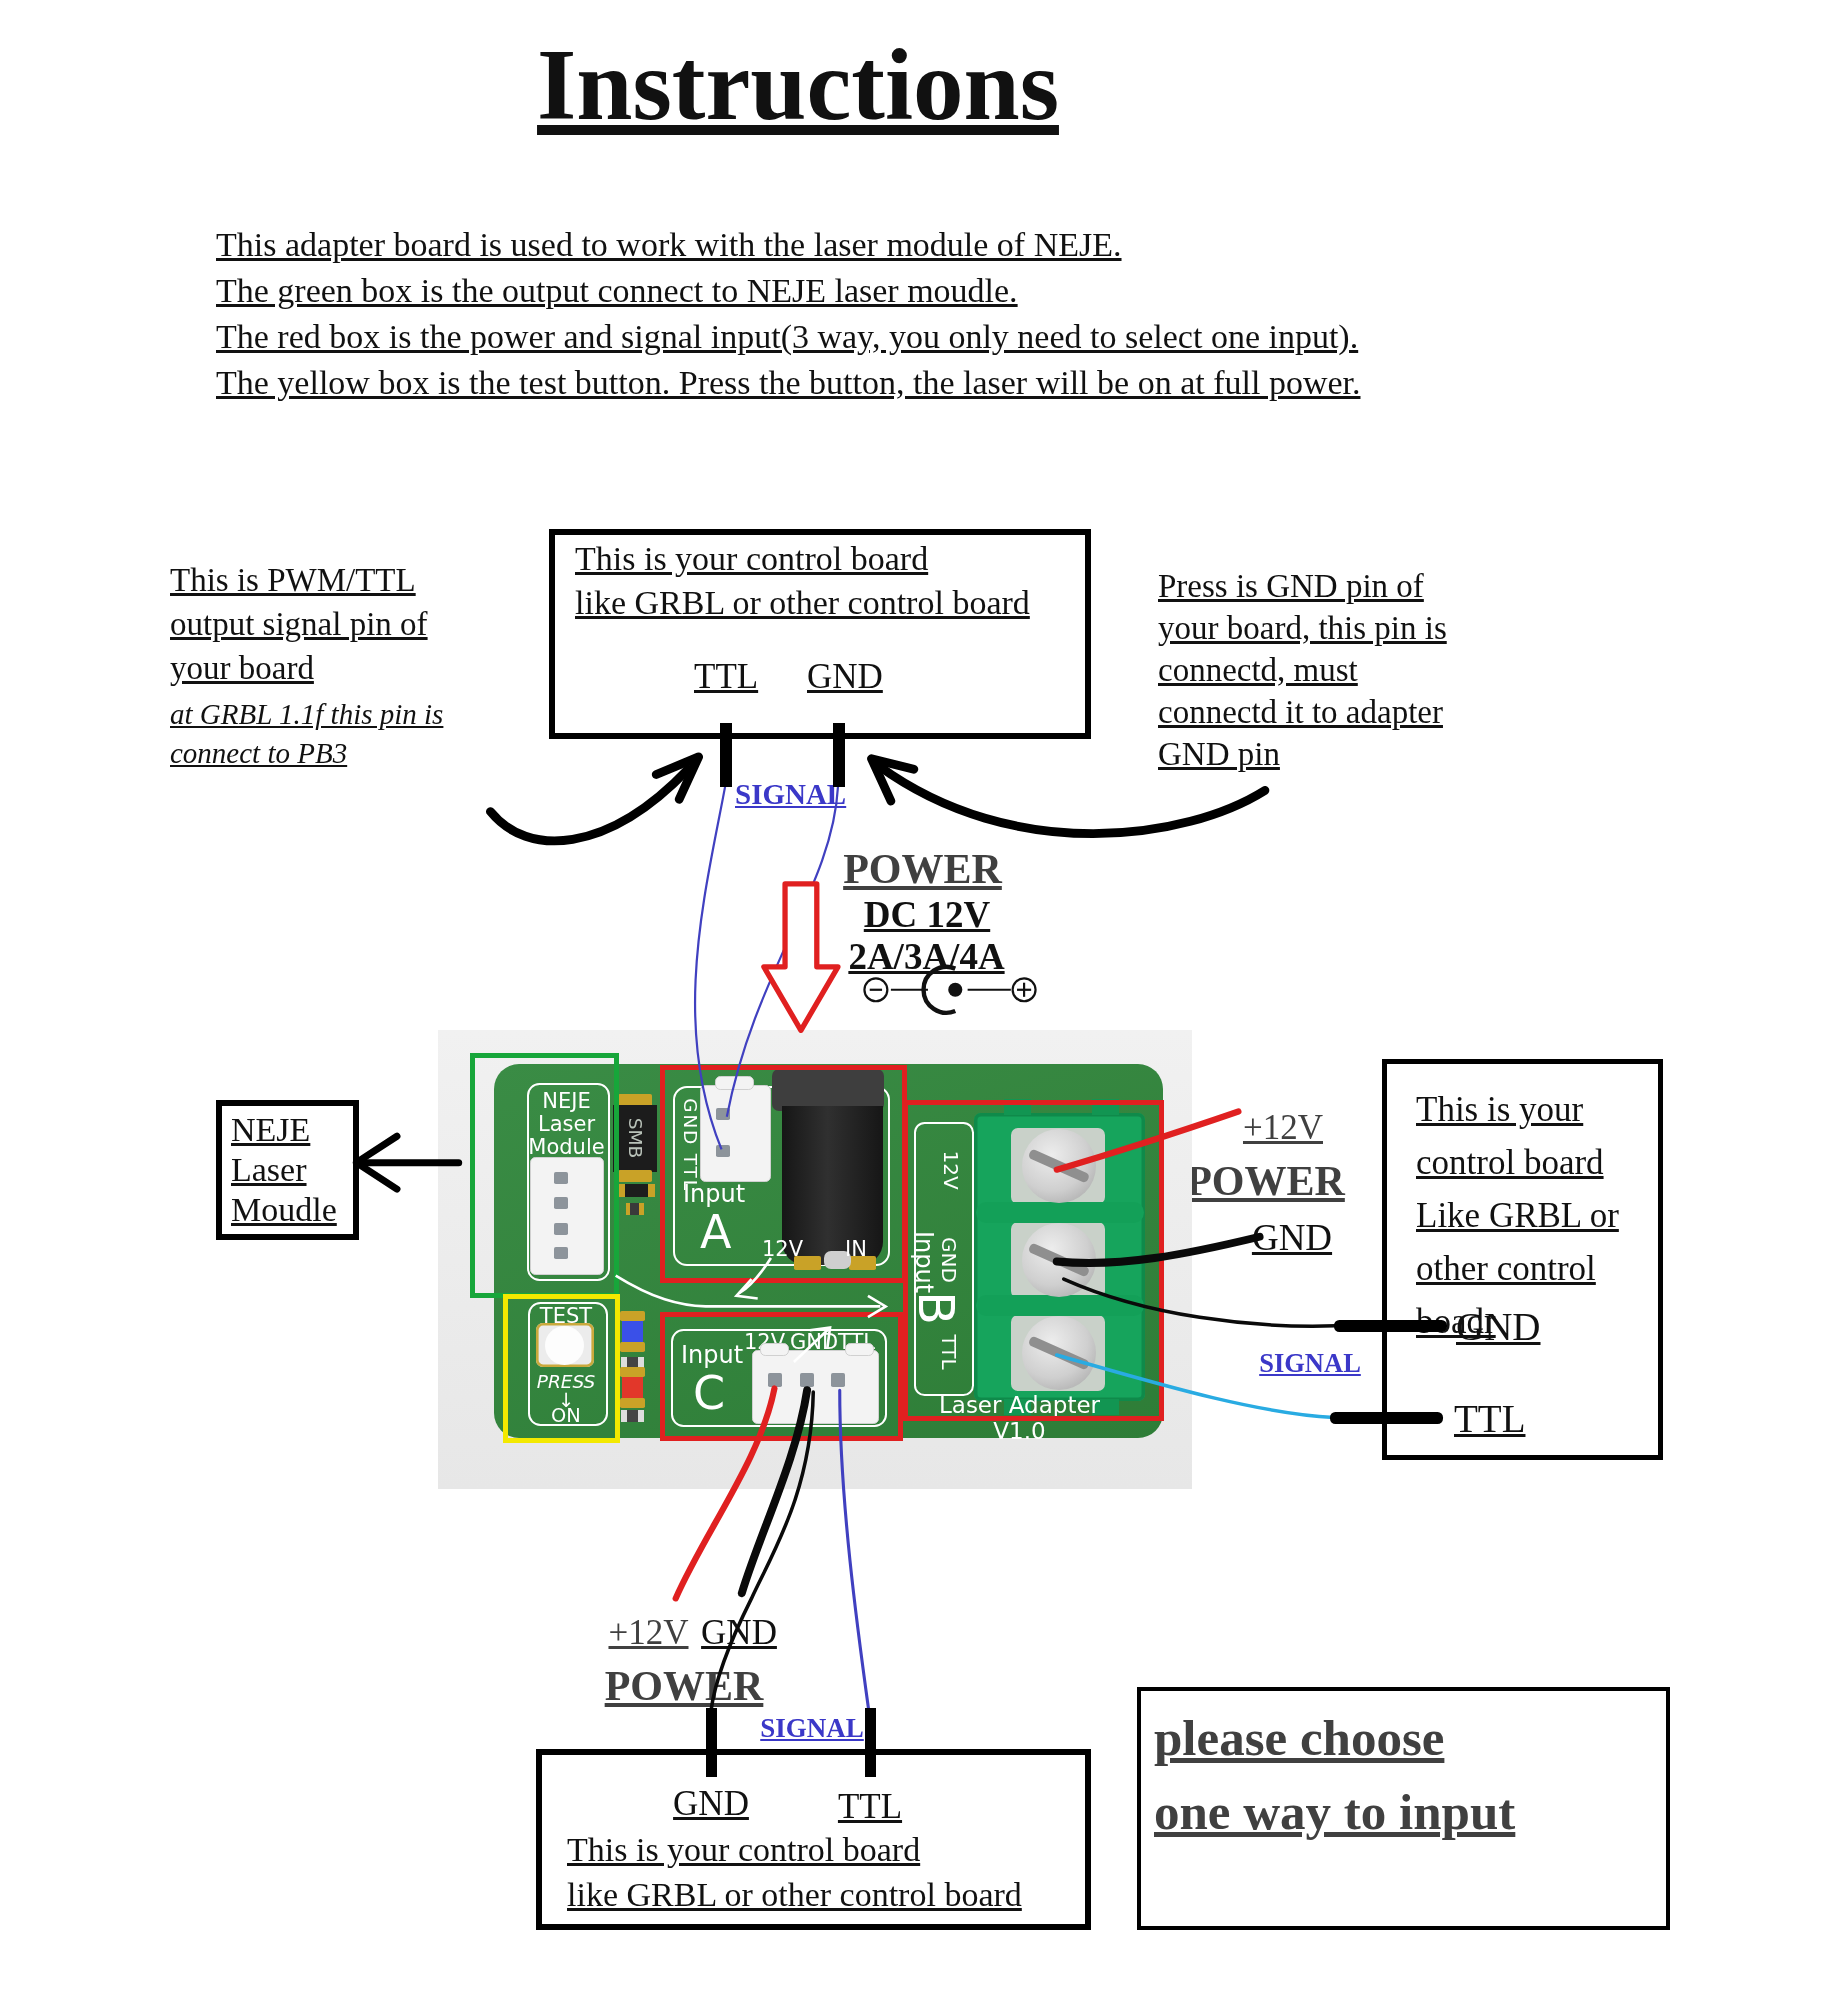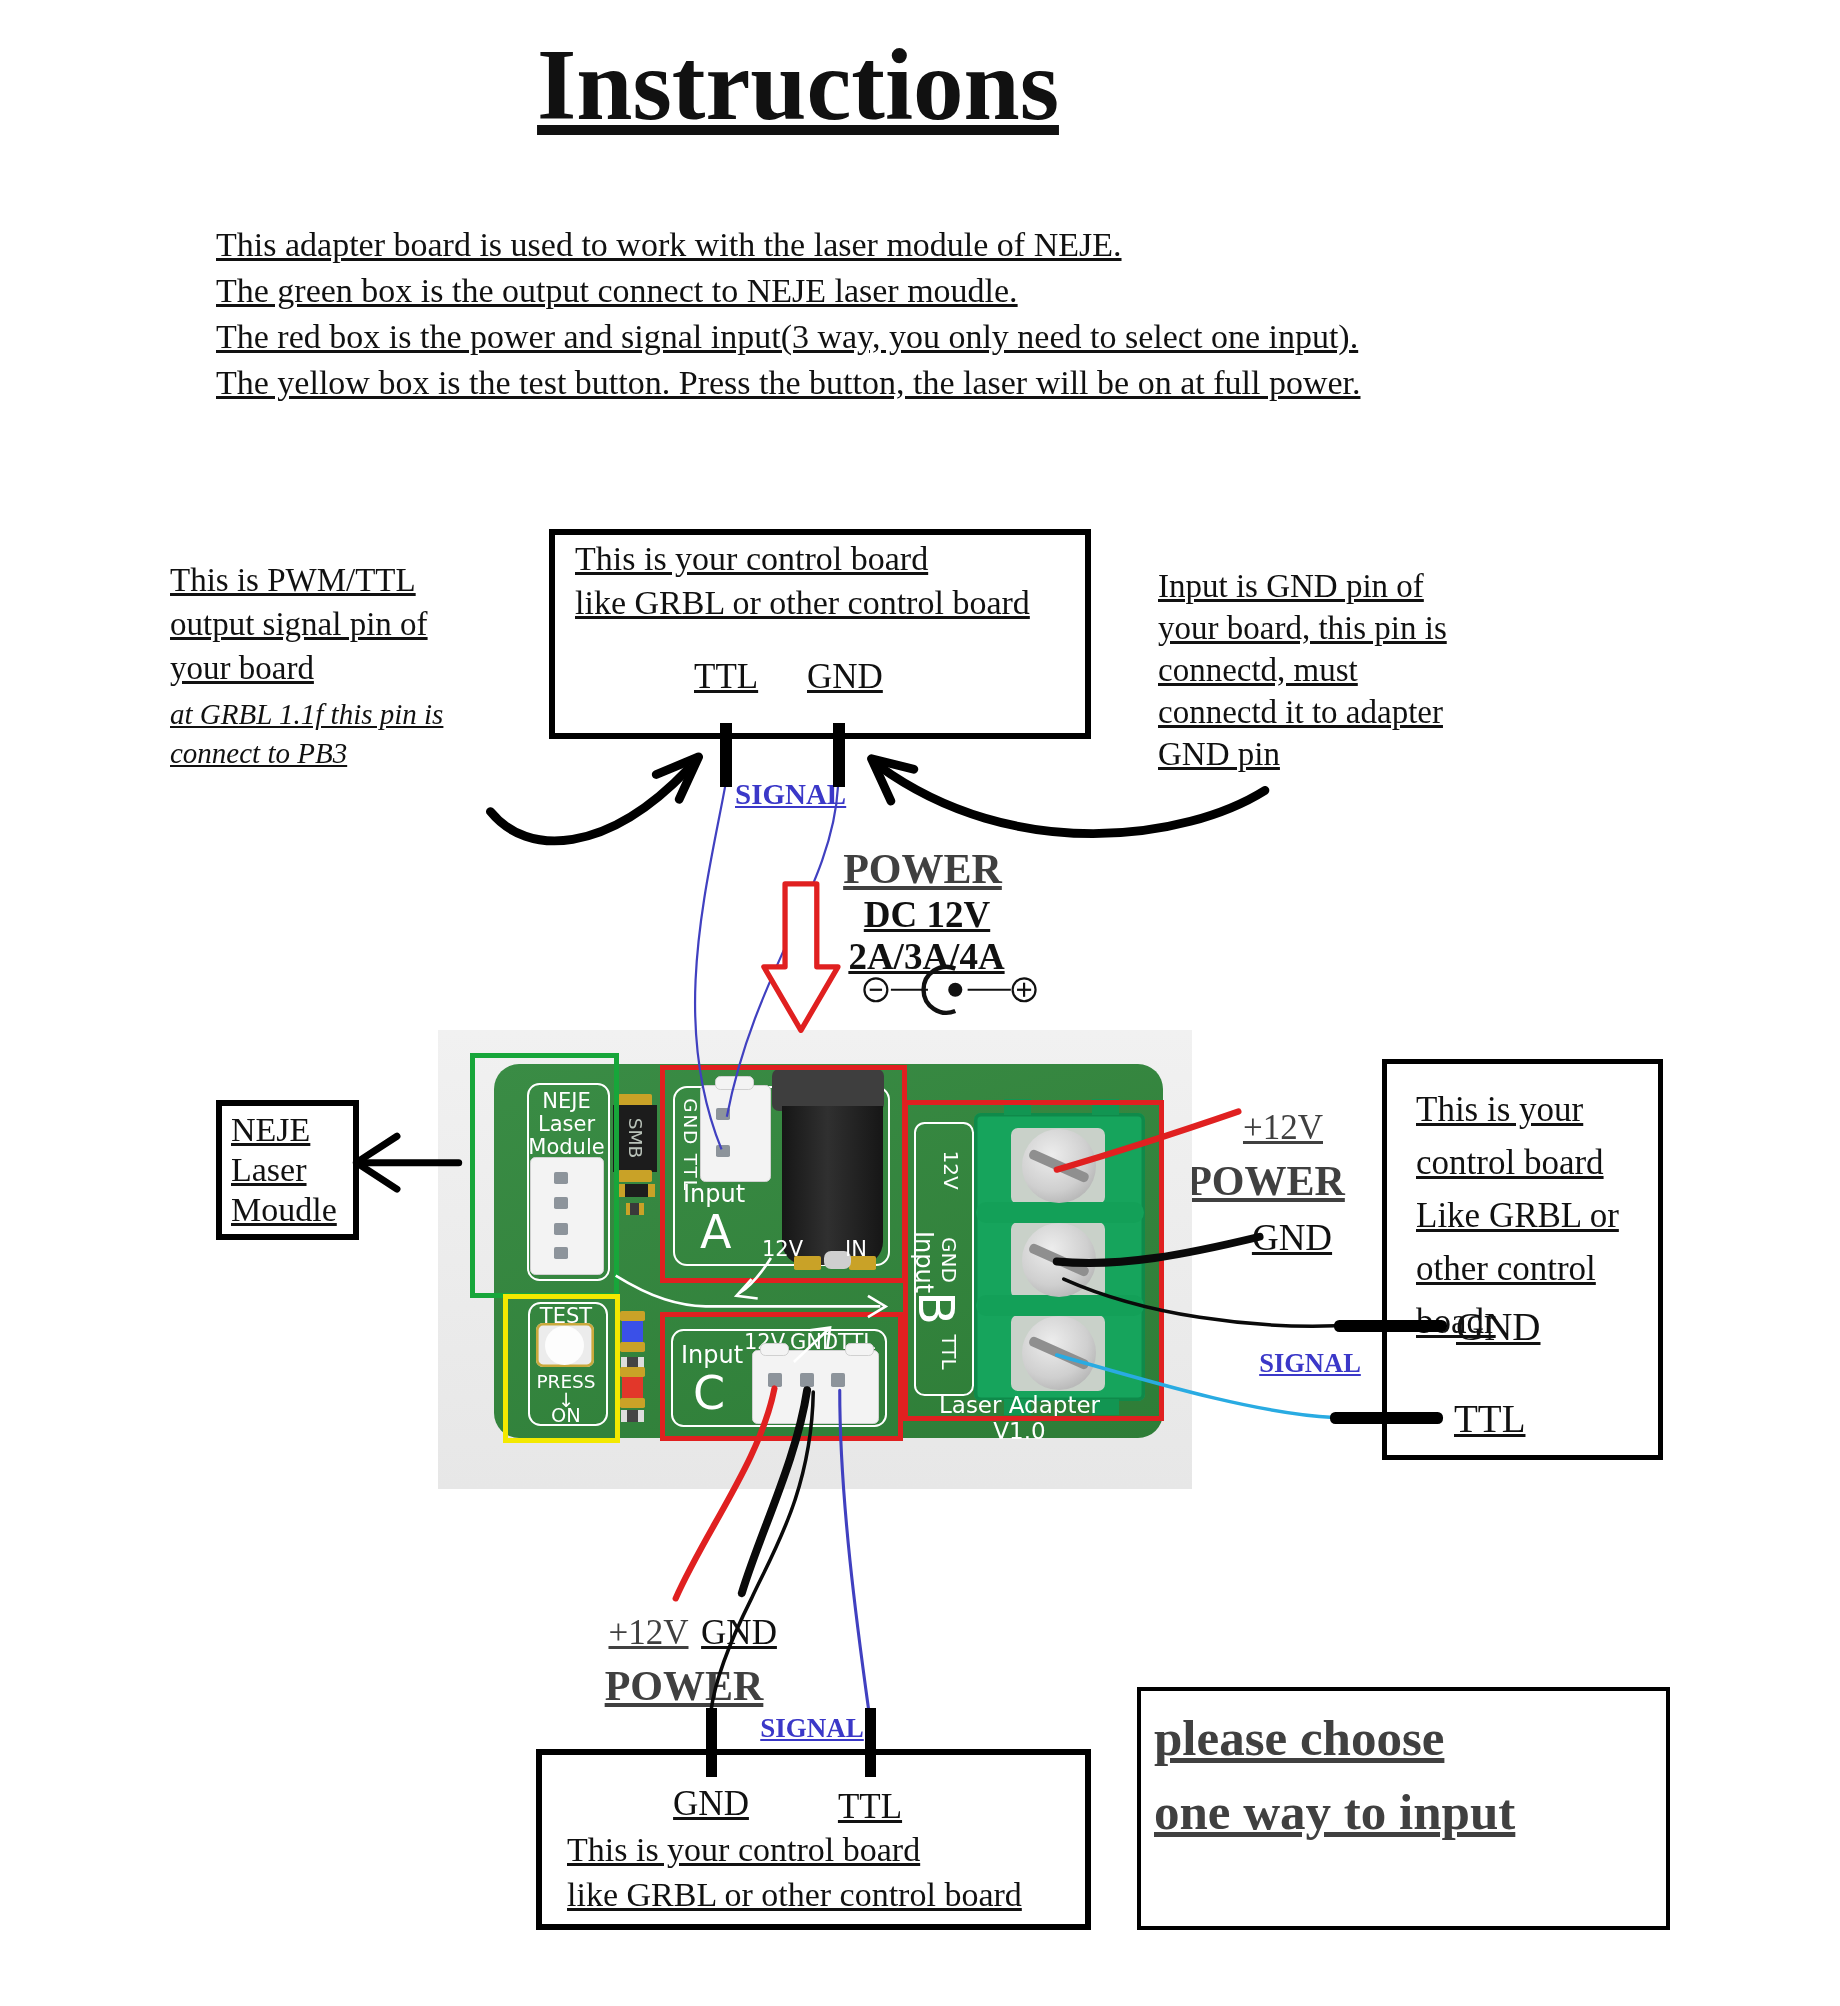--- a/index.html
+++ b/index.html
@@ -51,21 +51,21 @@
 
   <div class="box" style="left:549px;top:529px;width:530px;height:198px;"></div>
   <div class="abs ser" style="left:575px;top:540px;font-size:34px;">This is your control board</div>
   <div class="abs ser" style="left:575px;top:584px;font-size:34px;">like GRBL or other control board</div>
   <div class="abs ser ctr" style="left:694px;top:657px;width:62px;font-size:35px;">TTL</div>
   <div class="abs ser ctr" style="left:807px;top:657px;width:62px;font-size:35px;">GND</div>
   <div class="pin-v" style="left:720px;top:723px;width:11.5px;height:64px;"></div>
   <div class="pin-v" style="left:833px;top:723px;width:11.5px;height:64px;"></div>
 
   <div class="abs ser" style="left:1158px;top:565px;font-size:33px;line-height:42px;">
-    <div>Input is GND pin of</div>
+    <div>Press is GND pin of</div>
     <div>your board, this pin is</div>
     <div>connectd, must</div>
     <div>connectd it to adapter</div>
     <div>GND pin</div>
   </div>
 
   <div class="abs ser ctr blue" style="left:735px;top:778px;width:97px;font-size:29px;font-weight:600;">SIGNAL</div>
 
   <div class="abs ser ctr red" style="left:841px;top:845px;width:163px;font-size:42px;font-weight:600;">POWER</div>
   <div class="abs ser ctr" style="left:841px;top:893px;width:172px;font-size:37px;font-weight:600;">DC 12V</div>
@@ -95,21 +95,21 @@
   <div class="abs" style="left:613px;top:1105px;width:44px;height:67px;background:#1c1c1c;z-index:3;"></div>
   <div class="pcbtxt rot" style="left:635px;top:1138px;font-size:18.5px;color:#b9c2b9;">SMB</div>
   <div class="pad" style="left:618px;top:1170px;width:34px;height:12.4px;"></div>
   <div class="abs" style="left:618px;top:1184px;width:37px;height:13.2px;background:linear-gradient(90deg,#c9a227 0 7px,#1d1d1d 7px 30px,#c9a227 30px);z-index:3;"></div>
   <div class="abs" style="left:626px;top:1203px;width:17.6px;height:11.5px;background:linear-gradient(90deg,#c9a227 0 4.4px,#3a3a3a 4.4px 13.2px,#c9a227 13.2px);z-index:3;"></div>
 
   <div class="silk" style="left:528px;top:1302px;width:76px;height:120px;"></div>
   <div class="pcbtxt ctr" style="left:528px;top:1304px;width:76px;font-size:21px;">TEST</div>
   <div class="abs" style="left:536px;top:1323px;width:58px;height:44px;background:#ececec;border-radius:7px;z-index:3;box-shadow:0 0 0 2.6px #caa93c inset;"></div>
   <div class="abs" style="left:545px;top:1326px;width:39px;height:39px;background:#fdfdfd;border-radius:50%;z-index:4;"></div>
-  <div class="pcbtxt ctr" style="left:528px;top:1371px;width:76px;font-size:18.5px;">PRESS</div>
+  <div class="pcbtxt ctr" style="left:528px;top:1371px;width:76px;font-size:18.5px;font-style:italic;">PRESS</div>
   <div class="pcbtxt ctr" style="left:528px;top:1389px;width:76px;font-size:19.4px;">↓</div>
   <div class="pcbtxt ctr" style="left:528px;top:1404px;width:76px;font-size:19.4px;">ON</div>
 
   <div class="pad" style="left:620px;top:1311px;width:25px;height:9.7px;"></div>
   <div class="abs" style="left:622px;top:1321px;width:21px;height:21px;background:#3a50e8;z-index:3;"></div>
   <div class="pad" style="left:620px;top:1342px;width:25px;height:9.7px;"></div>
   <div class="abs" style="left:621px;top:1357px;width:23px;height:11.5px;background:linear-gradient(90deg,#ddd 0 6.2px,#444 6.2px 17px,#ddd 17px);z-index:3;"></div>
   <div class="pad" style="left:620px;top:1367px;width:25px;height:9.7px;"></div>
   <div class="abs" style="left:622px;top:1377px;width:21px;height:21px;background:#e2372a;z-index:3;"></div>
   <div class="pad" style="left:620px;top:1398px;width:25px;height:9.7px;"></div>

